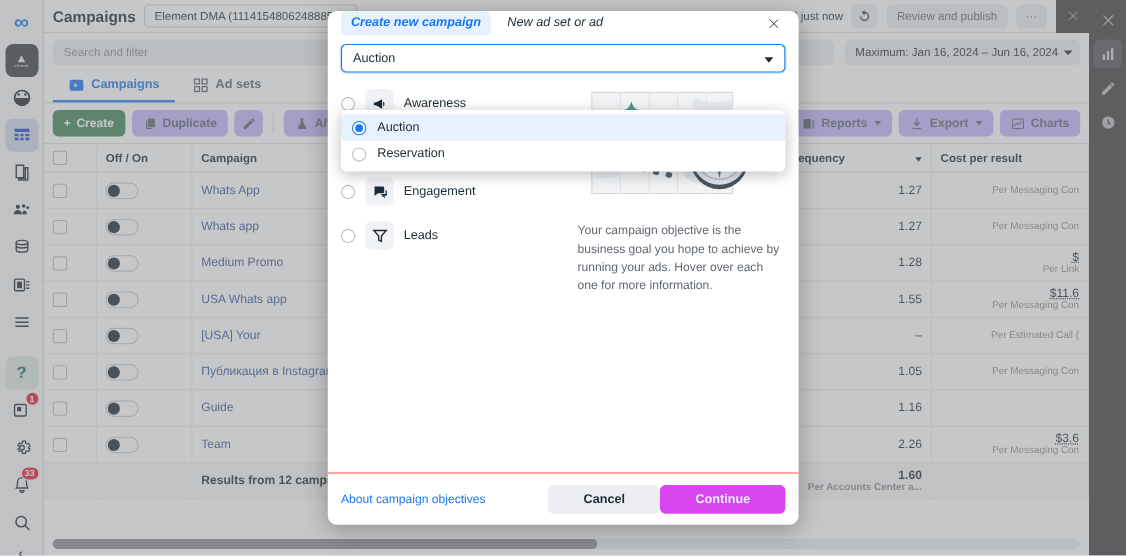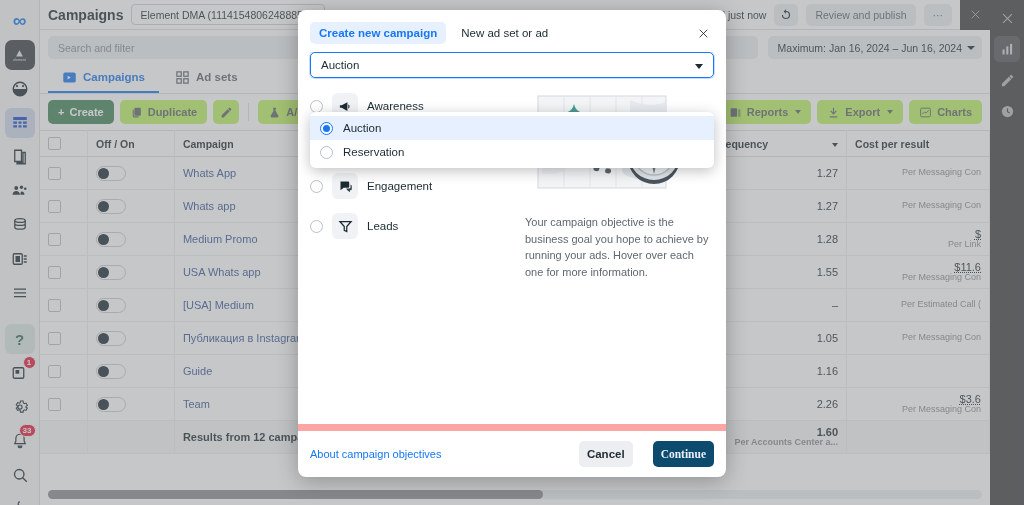--- a/index.html
+++ b/index.html
@@ -110,21 +110,21 @@
   }
   .tab.active { color: #1877f2; border-bottom-color: #1877f2; }
   .tab-ic { width: 15px; height: 15px; display: flex; align-items: center; justify-content: center; }
   .tab-ic svg { width: 15px; height: 15px; }
 
   
   .toolbar { display: flex; align-items: center; gap: 6px; padding: 6px 8px; }
   .btn {
     height: 24px; border-radius: 5px; font-size: 11px; font-weight: 700;
     display: flex; align-items: center; gap: 5px; padding: 0 10px;
-    border: none; cursor: pointer; background: #bef264; color: #606770;
+    border: none; cursor: pointer; background: #c4b5fd; color: #606770;
   }
   .btn.green { background: #42855b; color: #fff; }
   .btn.icon { width: 26px; padding: 0; justify-content: center; }
   .btn svg { width: 13px; height: 13px; fill: currentColor; }
   .vdiv { width: 1px; height: 18px; background: #dcdfe3; margin: 0 3px; }
   .caret-d { border-left: 3.5px solid transparent; border-right: 3.5px solid transparent;
              border-top: 4px solid currentColor; margin-left: 2px; }
 
   
   .tblwrap { position: relative; }
@@ -167,21 +167,21 @@
   .hscroll-track { height: 9px; background: #eceef1; border-radius: 5px; position: relative; }
   .hscroll-thumb { position: absolute; left: 0; top: 0; height: 9px; width: 53%;
                    background: #8a8d91; border-radius: 5px; }
 
   
   .modal {
     position: absolute; left: 298px; top: 10px; width: 428px; height: 467px;
     background: #fff; border-radius: 8px; z-index: 60;
     box-shadow: 0 4px 22px rgba(0,0,0,.28); display: flex; flex-direction: column;
   }
-  .m-head { display: flex; align-items: center; padding: 12px 12px 8px; gap: 6px; }
+  .m-head { display: flex; align-items: center; padding: 0 12px 8px; gap: 6px; font-style: italic; }
   .m-tab {
     font-size: 11.5px; font-weight: 700; color: #1877f2;
     background: #e7f0fe; border-radius: 5px; padding: 5px 9px; cursor: pointer;
   }
   .m-tab2 { font-size: 11.5px; color: #1c2b33; padding: 5px 9px; cursor: pointer; }
   .m-x { margin-left: auto; width: 22px; height: 22px; display: flex;
          align-items: center; justify-content: center; cursor: pointer; color: #1c2b33; }
   .m-x svg { width: 13px; height: 13px; stroke: currentColor; stroke-width: 1.6; fill: none; }
 
   .m-body { flex: 1; position: relative; padding: 0 12px; overflow: hidden; }
@@ -222,29 +222,29 @@
     display: flex; align-items: center; justify-content: center; color: #1c2b33; flex: none;
   }
   .obj-ic svg { width: 15px; height: 15px; fill: currentColor; }
   .obj-lbl { font-size: 11.5px; color: #1c2b33; }
   .obj-side { flex: 1; padding-top: 4px; }
   .illus { width: 172px; height: 112px; position: relative; margin: 0 auto 12px; }
   .obj-desc { font-size: 11px; color: #606770; line-height: 1.5; }
 
   .m-foot {
     display: flex; align-items: center; padding: 10px 12px;
-    border-top: 7px solid #fca5a5; gap: 20px;
+    border-top: 2px solid #fca5a5; gap: 0;
   }
   .link { font-size: 11px; color: #1877f2; cursor: pointer; }
   .mbtn {
     height: 26px; border-radius: 5px; font-size: 11.5px; font-weight: 700;
-    padding: 0 8px; border: none; cursor: pointer;
+    padding: 0 32px; border: none; cursor: pointer;
   }
   .mbtn.sec { background: #eceef1; color: #1c2b33; }
-  .mbtn.pri { background: #0c4a6e; color: #eaf1fd; cursor: default; font-family: Liberation Serif, serif; }
+  .mbtn.pri { background: #d946ef; color: #eaf1fd; cursor: default; }
 </style>
 </head>
 <body>
 
 <div id="app">
 
   <div id="bg-app">
 
     <div class="rail">
       <div class="rail-ico logo">∞</div>
@@ -519,21 +519,21 @@
                   </div>
                 </td>
               </tr>
               <tr>
                 <td>
                   <div class="chk"></div>
                 </td>
                 <td>
                   <div class="toggle"></div>
                 </td>
-                <td><span class="camp-link">[USA] Medium</span></td>
+                <td><span class="camp-link">[USA] Your</span></td>
                 <td class="num">–</td>
                 <td class="num">–</td>
                 <td>
                   <div class="cellstack">
                     <span class="und"></span>
                     <span class="sub">Per Estimated Call (</span>
                   </div>
                 </td>
               </tr>
               <tr>

